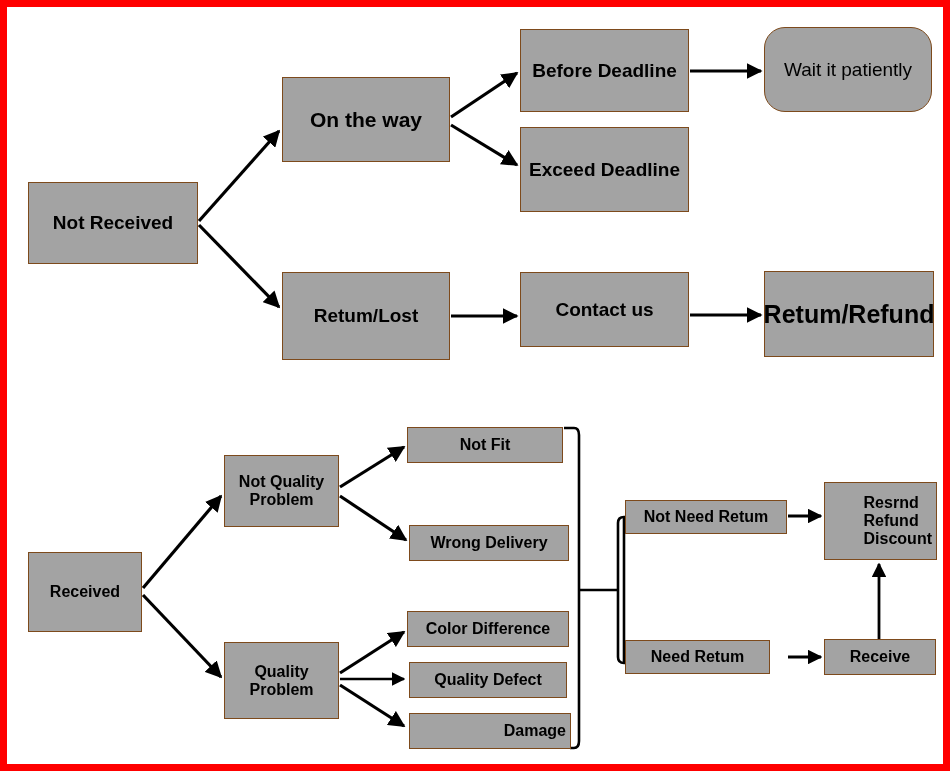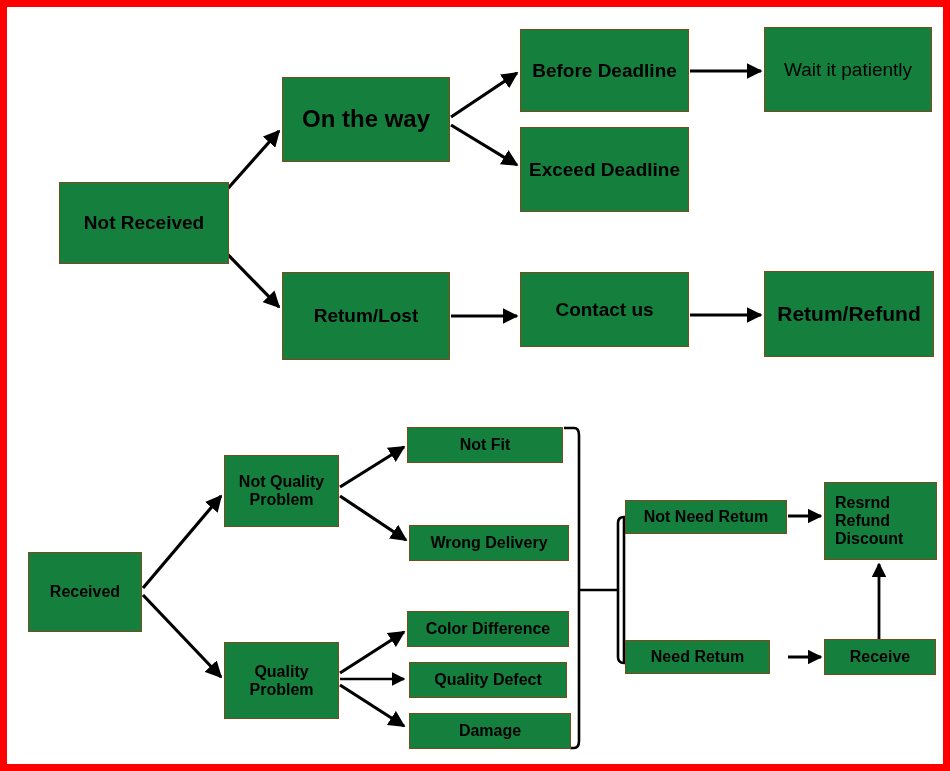--- a/index.html
+++ b/index.html
@@ -27,41 +27,41 @@
   #edges {
     position: absolute;
     left: 0;
     top: 0;
     width: 950px;
     height: 771px;
     pointer-events: none;
   }
   .node {
     position: absolute;
-    background: #15803d;
+    background: #a3a3a3;
     border: 1px solid #7d4a1c;
     box-sizing: border-box;
     display: flex;
     align-items: center;
     justify-content: center;
     text-align: center;
     color: #000000;
     font-weight: bold;
     line-height: 1.12;
     padding: 0 4px;
   }
-  .node.noBold { font-weight: normal; }
+  .node.noBold { font-weight: normal; border-radius: 21px; }
   .node.alignLeft {
     justify-content: flex-start;
     text-align: left;
     padding-left: 8px;
   }
   .node.alignLeftCol {
     justify-content: center;
-    align-items: flex-start;
+    align-items: flex-end;
     text-align: left;
     padding-left: 10px;
     flex-direction: column;
   }
   .lbl { display: block; white-space: pre-line; }
 </style>
 </head>
 <body>
 
 <div id="page">
@@ -110,25 +110,25 @@
       <path d="M 611 583 L 611 516 Q 611 510 617 510 L 619 510" stroke="#000" stroke-width="2.6" fill="none"></path>
       <path d="M 611 583 L 611 650 Q 611 656 617 656 L 619 656" stroke="#000" stroke-width="2.6" fill="none"></path>
 
       <path d="M 781 509 L 814 509" stroke="#000" stroke-width="2.8" fill="none" marker-end="url(#ah)"></path>
 
       <path d="M 781 650 L 814 650" stroke="#000" stroke-width="2.8" fill="none" marker-end="url(#ah)"></path>
 
       <path d="M 872 632 L 872 557" stroke="#000" stroke-width="2.8" fill="none" marker-end="url(#ah)"></path>
     </svg>
 
-    <div class="node" style="left:21px; top:175px; width:170px; height:82px; font-size:19px;margin-left:31px;">
+    <div class="node" style="left:21px; top:175px; width:170px; height:82px; font-size:19px;">
       <span class="lbl">Not Received</span>
     </div>
 
-    <div class="node" style="left:275px; top:70px; width:168px; height:85px; font-size:24px;">
+    <div class="node" style="left:275px; top:70px; width:168px; height:85px; font-size:21px;">
       <span class="lbl">On the way</span>
     </div>
 
     <div class="node" style="left:513px; top:22px; width:169px; height:83px; font-size:19px;">
       <span class="lbl">Before Deadline</span>
     </div>
 
     <div class="node alignLeft" style="left:513px; top:120px; width:169px; height:85px; font-size:19px;">
       <span class="lbl">Exceed Deadline</span>
     </div>
@@ -138,21 +138,21 @@
     </div>
 
     <div class="node" style="left:275px; top:265px; width:168px; height:88px; font-size:19px;">
       <span class="lbl">Retum/Lost</span>
     </div>
 
     <div class="node" style="left:513px; top:265px; width:169px; height:75px; font-size:19px;">
       <span class="lbl">Contact us</span>
     </div>
 
-    <div class="node" style="left:757px; top:264px; width:170px; height:86px; font-size:21px;">
+    <div class="node" style="left:757px; top:264px; width:170px; height:86px; font-size:25px;">
       <span class="lbl">Retum/Refund</span>
     </div>
 
     <div class="node" style="left:21px; top:545px; width:114px; height:80px; font-size:16px;">
       <span class="lbl">Received</span>
     </div>
 
     <div class="node" style="left:217px; top:448px; width:115px; height:72px; font-size:16px;">
       <span class="lbl">Not Quality
 Problem</span>
@@ -172,21 +172,21 @@
     </div>
 
     <div class="node" style="left:400px; top:604px; width:162px; height:36px; font-size:16px;">
       <span class="lbl">Color Difference</span>
     </div>
 
     <div class="node" style="left:402px; top:655px; width:158px; height:36px; font-size:16px;">
       <span class="lbl">Quality Defect</span>
     </div>
 
-    <div class="node" style="left:402px; top:706px; width:162px; height:36px; font-size:16px;">
+    <div class="node" style="left:402px; top:706px; width:162px; height:36px; font-size:16px;justify-content:flex-end;">
       <span class="lbl">Damage</span>
     </div>
 
     <div class="node" style="left:618px; top:493px; width:162px; height:34px; font-size:16px;">
       <span class="lbl">Not Need Retum</span>
     </div>
 
     <div class="node" style="left:618px; top:633px; width:145px; height:34px; font-size:16px;">
       <span class="lbl">Need Retum</span>
     </div>

